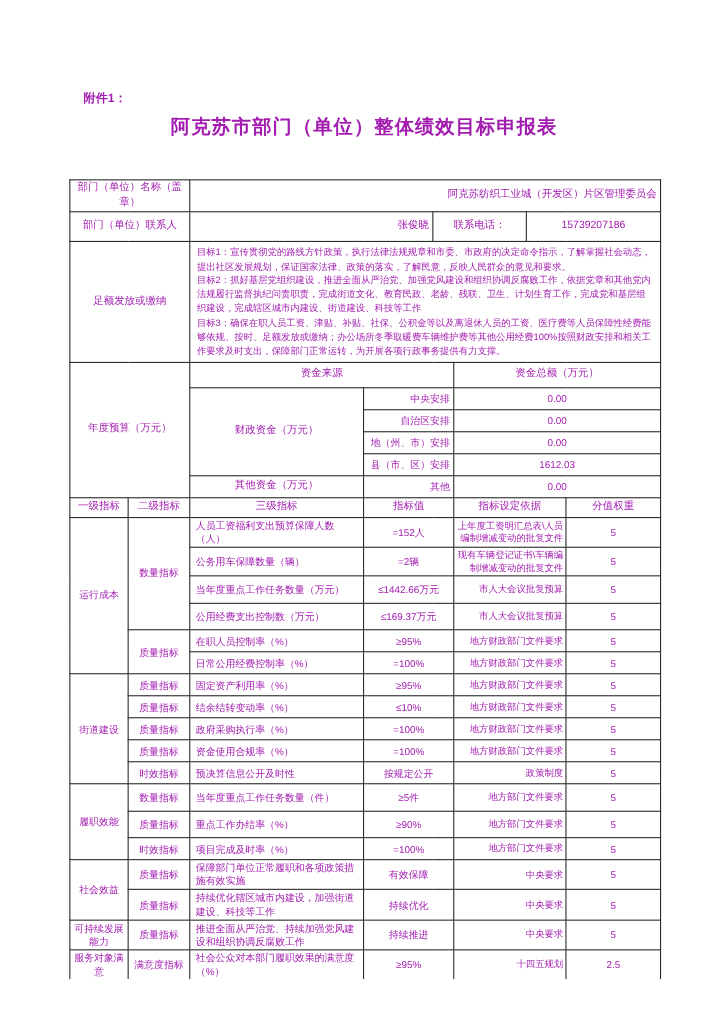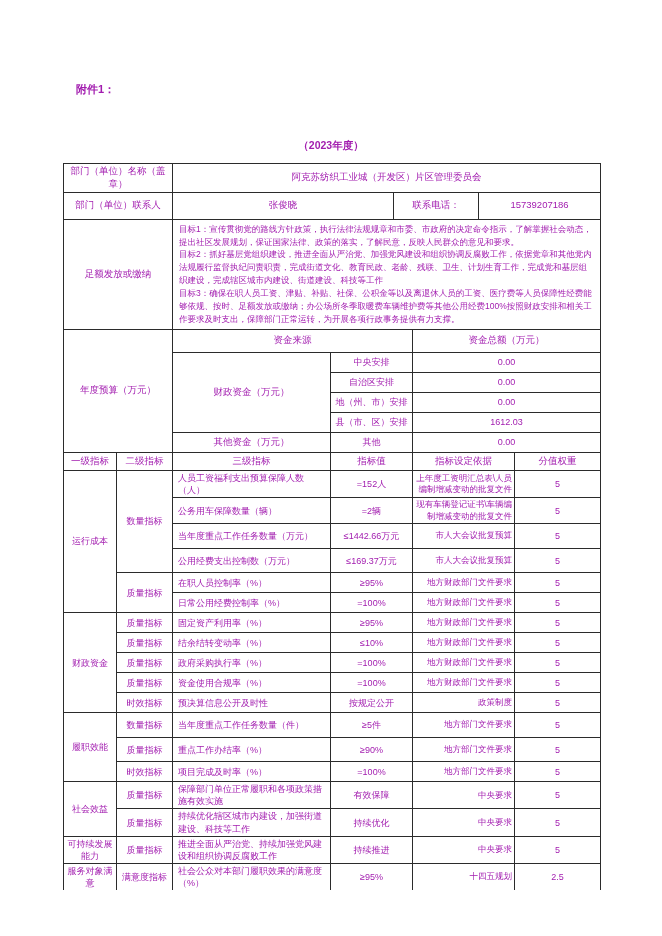--- a/index.html
+++ b/index.html
@@ -8,33 +8,33 @@
   .attachment{position:absolute;left:76px;top:82px;font-size:11px;font-weight:bold;}
   .doc-title{position:absolute;left:0;top:103px;width:662px;text-align:center;
              font-size:17.5px;font-weight:bold;letter-spacing:1px;}
   .doc-subtitle{position:absolute;left:0;top:139px;width:662px;text-align:center;
                 font-size:10.5px;font-weight:bold;}
   table.main{position:absolute;left:63px;top:163px;width:537px;border-collapse:collapse;
              table-layout:fixed;}
   td{border:1px solid #2b2b2b;font-size:9px;text-align:center;vertical-align:middle;
      padding:1px 3px;line-height:1.35;overflow:hidden;word-break:break-all;}
   td.lbl{font-size:9.5px;}
-  td.left{text-align:center;}
+  td.left{text-align:right;}
   .goals{font-size:8.5px;line-height:1.52;text-align:left;padding:3px 6px;}
   .goals div{margin:0;}
   td.basis{font-size:8.5px;padding:1px 2px;text-align:right;}
   td.l3{font-size:9px;text-align:left;padding-left:5px;}
   tr.cut td{border-bottom:none;}
 </style>
 </head>
 <body>
 
 <div class="page">
   <div class="attachment">附件1：</div>
-  <div class="doc-subtitle">（2023年度）</div>
+  <div class="doc-title">阿克苏市部门（单位）整体绩效目标申报表</div>
 
   <table class="main">
     <colgroup>
       <col style="width:53px">
         <col style="width:56px">
         <col style="width:158px">
         <col style="width:63px">
       <col style="width:19px">
         <col style="width:66px">
         <col style="width:36px">
@@ -133,21 +133,21 @@
       <td>5</td>
     </tr>
     <tr style="height:20px">
       <td class="l3">日常公用经费控制率（%）</td>
       <td colspan="2">=100%</td>
       <td colspan="2" class="basis">地方财政部门文件要求</td>
       <td>5</td>
     </tr>
 
     <tr style="height:20px">
-      <td rowspan="5">财政资金</td>
+      <td rowspan="5">街道建设</td>
       <td>质量指标</td>
       <td class="l3">固定资产利用率（%）</td>
       <td colspan="2">≥95%</td>
       <td colspan="2" class="basis">地方财政部门文件要求</td>
       <td>5</td>
     </tr>
     <tr style="height:20px">
       <td>质量指标</td>
       <td class="l3">结余结转变动率（%）</td>
       <td colspan="2">≤10%</td>

